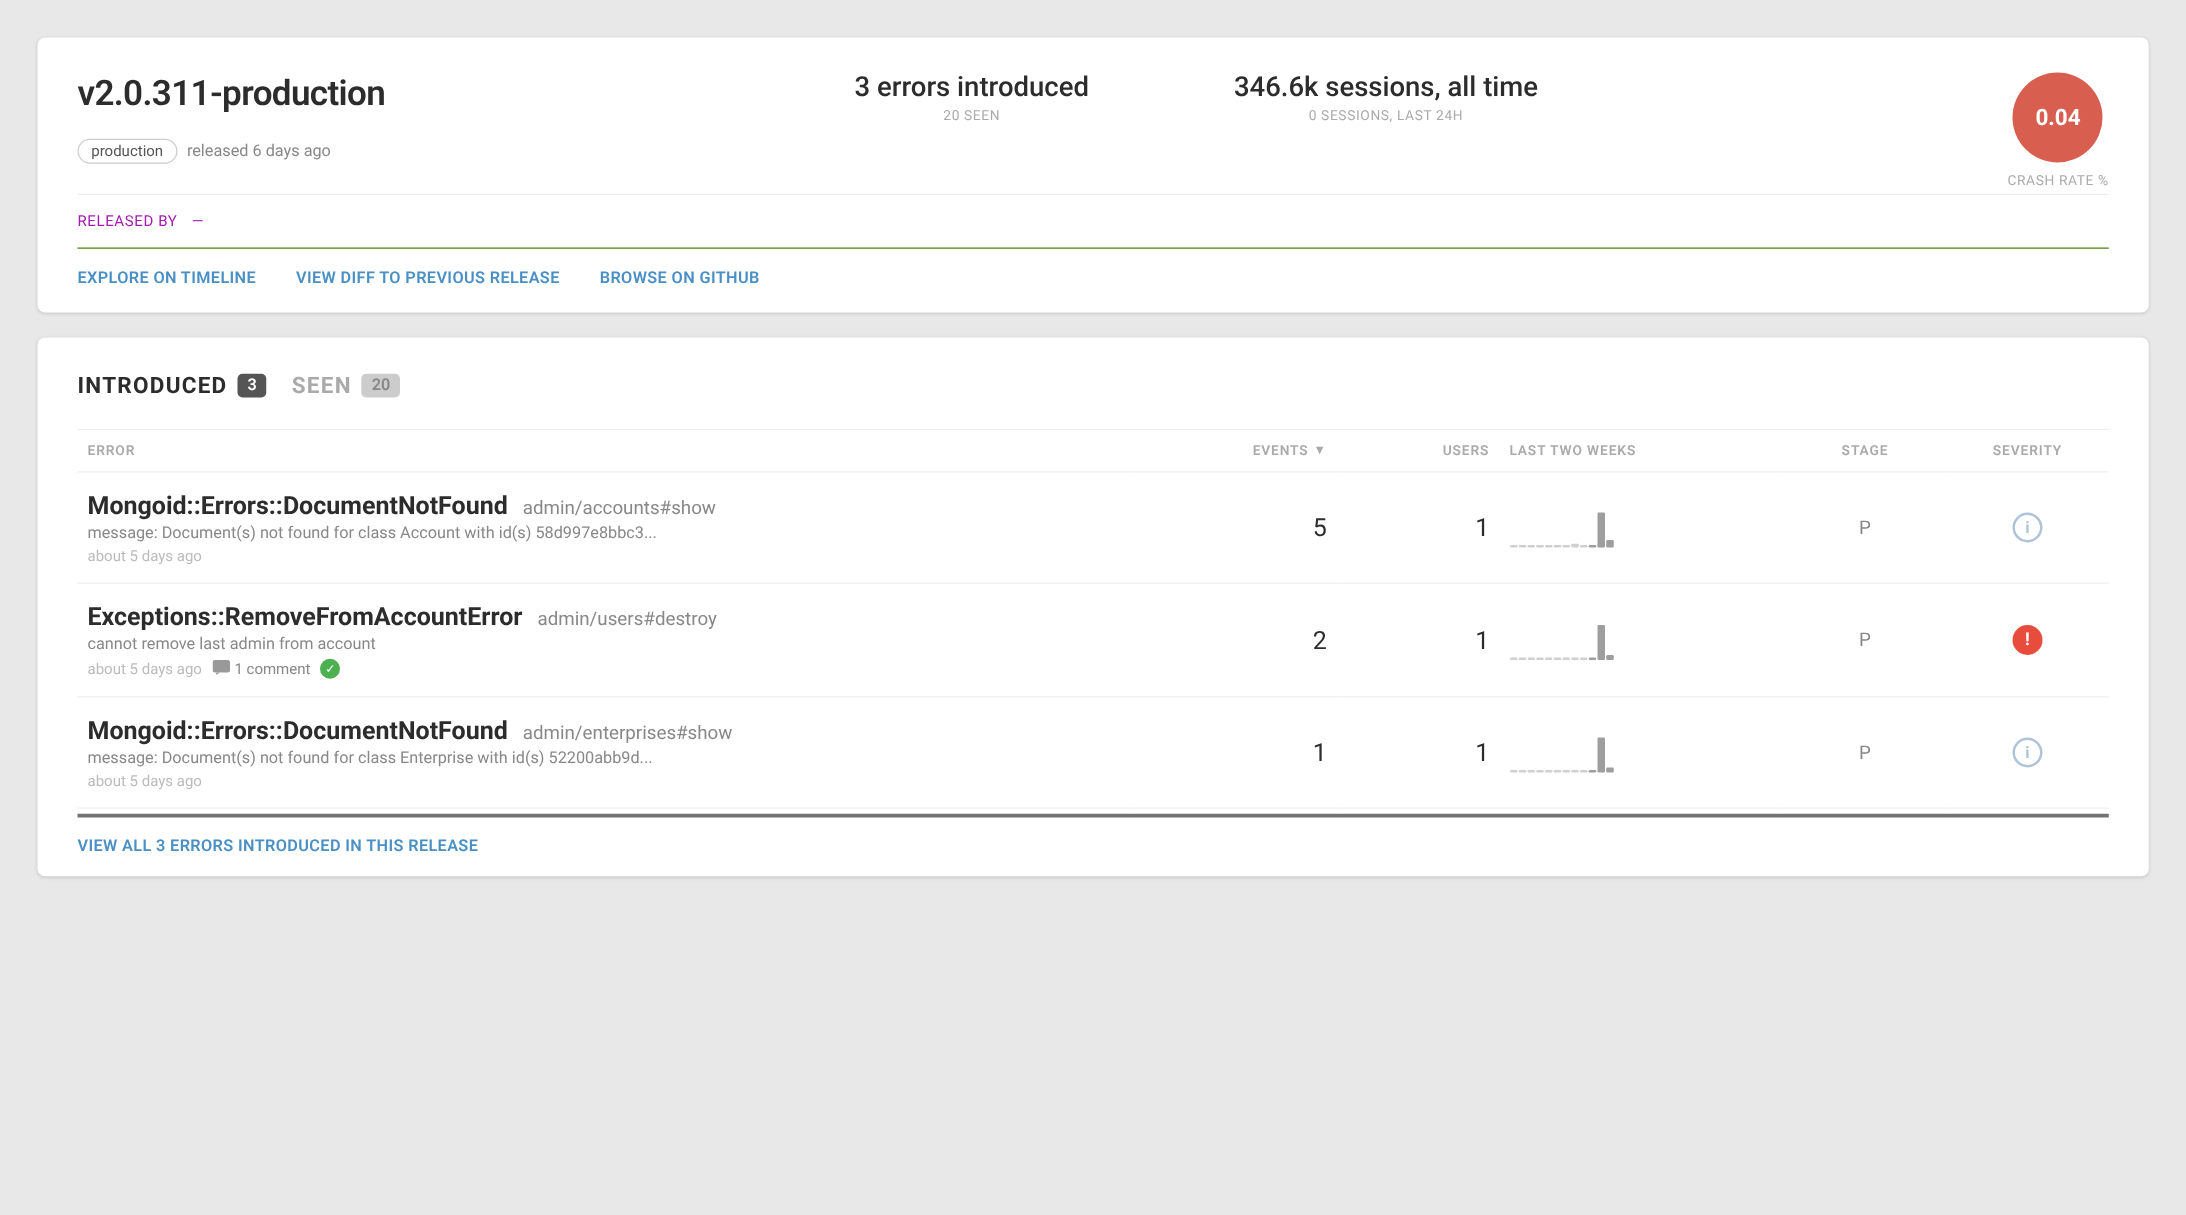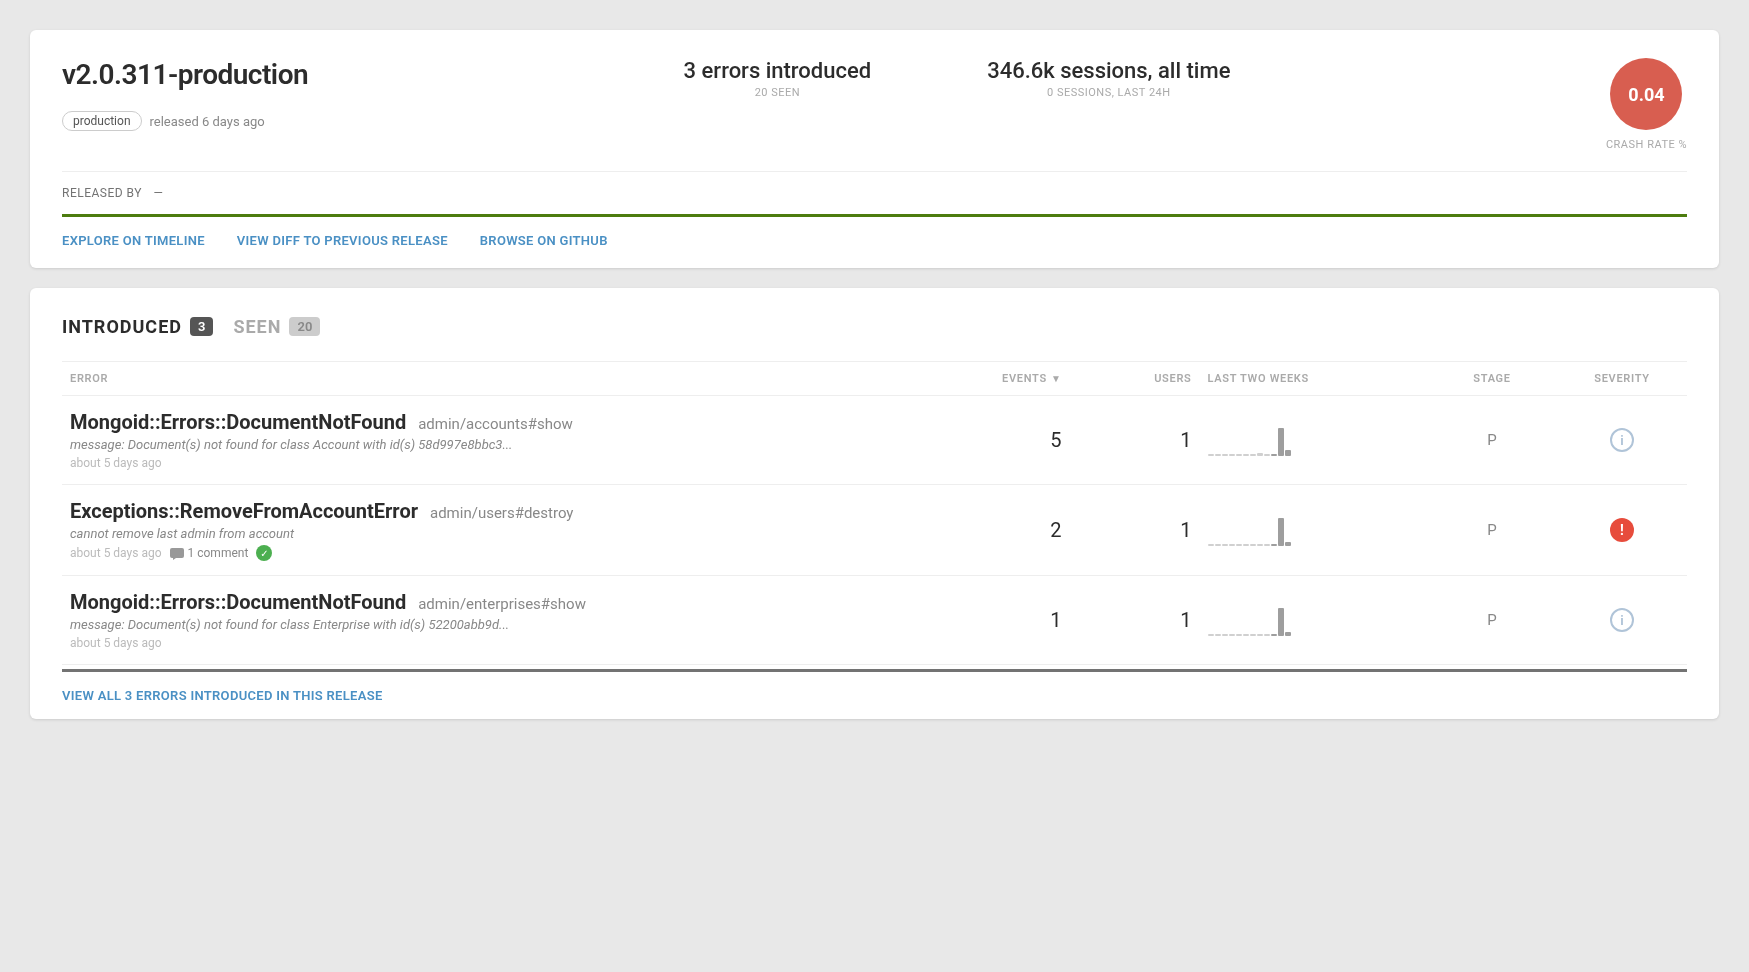--- a/index.html
+++ b/index.html
@@ -18,21 +18,21 @@
     }
 
     
     .release-header {
       padding: 28px 32px 0 32px;
     }
     .release-top {
       display: flex;
       align-items: flex-start;
       justify-content: space-between;
-      padding-bottom: 20px;
+      padding-bottom: 4px;
       border-bottom: 1px solid #eee;
     }
     .release-title-section {
       flex: 0 0 auto;
     }
     .release-title {
       font-size: 28px;
       font-weight: 600;
       color: #2c2c2c;
       letter-spacing: -0.5px;
@@ -96,23 +96,23 @@
     .crash-label {
       font-size: 11px;
       color: #aaa;
       letter-spacing: 0.5px;
       text-transform: uppercase;
       margin-top: 8px;
     }
 
     .released-by-bar {
       padding: 14px 0;
-      border-bottom: 3px solid #4d7c0f;
+      border-bottom: 1px solid #4d7c0f;
       font-size: 12px;
-      color: #737373;
+      color: #a21caf;
       letter-spacing: 0.5px;
       text-transform: uppercase;
     }
 
     .action-links {
       display: flex;
       gap: 32px;
       padding: 16px 0 20px 0;
     }
     .action-link {
@@ -208,33 +208,32 @@
     .error-route {
       font-size: 15px;
       font-weight: 400;
       color: #888;
       margin-left: 8px;
     }
     .error-message {
       font-size: 13px;
       color: #888;
       margin-top: 3px;
-      font-style: italic;
     }
     .error-time {
       font-size: 12px;
       color: #bbb;
       margin-top: 4px;
       display: flex;
       align-items: center;
       gap: 8px;
     }
     .comment-badge {
       display: inline-flex;
-      align-items: flex-end;
+      align-items: flex-start;
       gap: 4px;
       font-size: 12px;
       color: #888;
     }
     .resolved-icon {
       width: 16px;
       height: 16px;
       background: #4caf50;
       border-radius: 50%;
       display: inline-flex;

